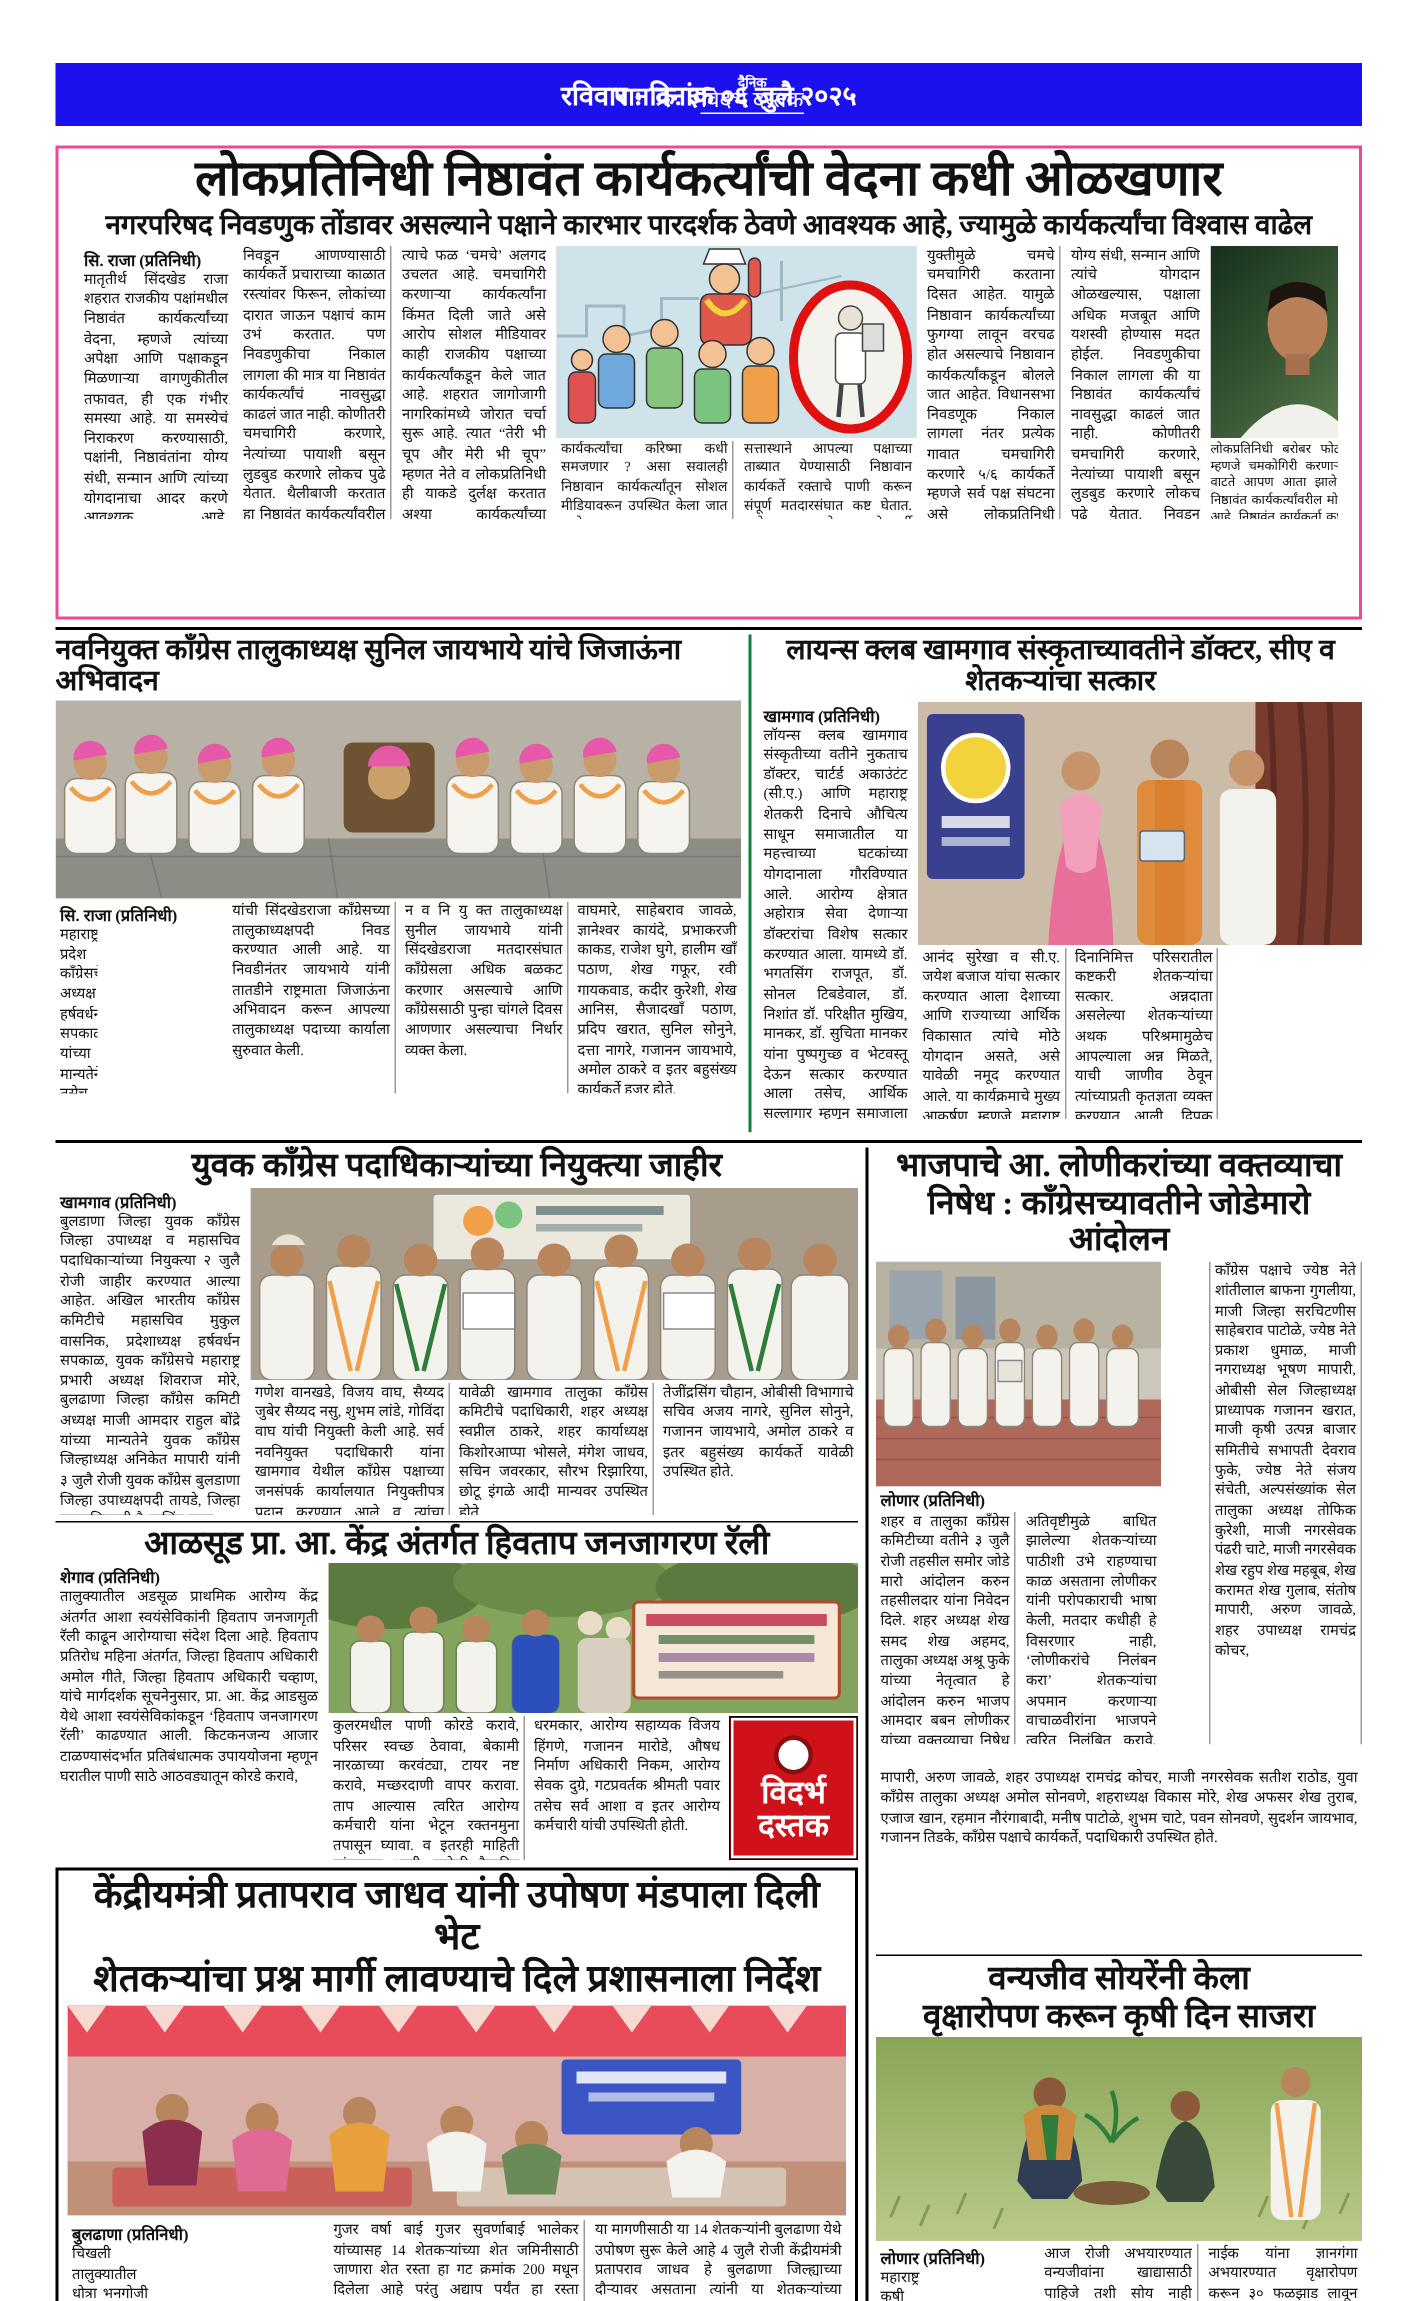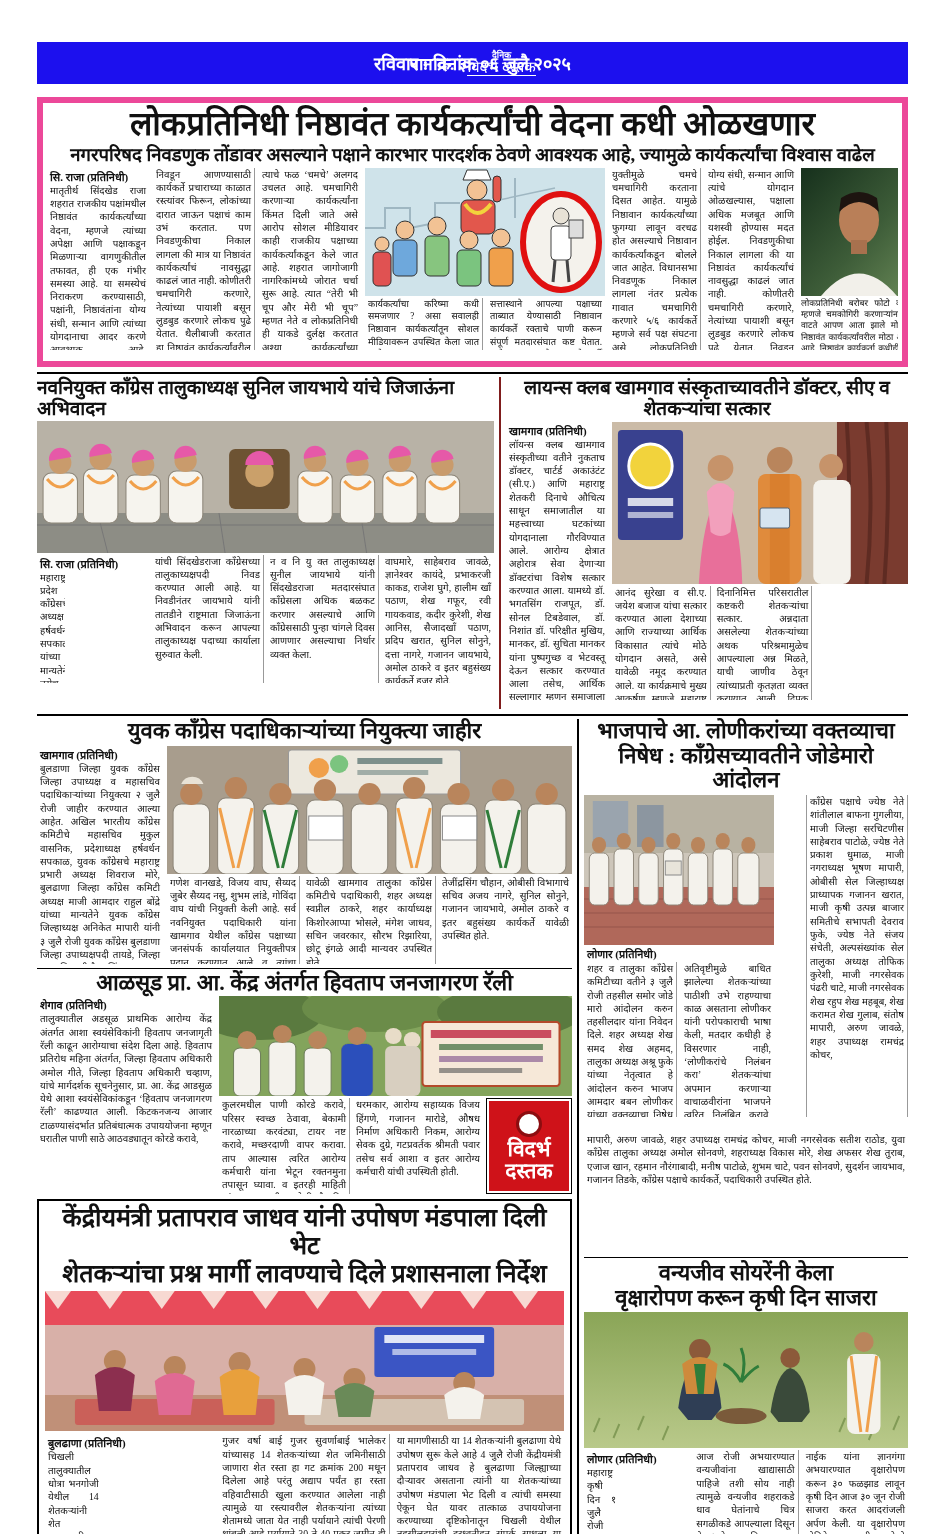--- a/index.html
+++ b/index.html
@@ -14,42 +14,42 @@
   .mast{z-index:2;text-align:center;line-height:1;}
   .mast .small{display:block;font-size:9px;font-weight:bold;}
   .mast .big{display:block;font-size:15px;font-weight:normal;border-bottom:1px solid #fff;}
   
   .t{font-size:9.8px;line-height:1.36;text-align:justify;padding:0 3px;box-sizing:border-box;overflow:hidden;}
   .rule-r{border-right:1px solid #999;}
   .byline{font-weight:bold;font-size:11px;padding:1px 3px 0 3px;}
   .photo{position:relative;overflow:hidden;background:#ccc;}
   .photo svg{display:block;width:100%;height:100%;}
   
-  .lead{margin-top:13px;border:6px solid #ec4899;height:270px;padding:2px 4px;box-sizing:border-box;overflow:hidden;}
+  .lead{margin-top:13px;border:2px solid #ec4899;height:316px;padding:2px 14px;box-sizing:border-box;overflow:hidden;}
   .lead h1{margin:1px 0 0 0;text-align:center;font-size:33px;line-height:1.1;font-weight:bold;}
   .lead h2{margin:3px 0 2px 0;text-align:center;font-size:18.5px;line-height:1.1;font-weight:bold;}
   .lead-body{display:flex;gap:4px;height:182px;overflow:hidden;}
   .lead-body .c1,.lead-body .c2,.lead-body .c3{width:102px;flex:none;}
   .lead-body .c4,.lead-body .c5{width:92px;flex:none;}
   .cartoon-col{width:240px;flex:none;display:flex;flex-direction:column;}
   .cartoon{height:128px;flex:none;}
   .cartoon-txt{display:flex;gap:4px;flex:1;overflow:hidden;margin-top:2px;}
   .cartoon-txt .t{width:50%;font-size:9.3px;}
   .leadphoto-col{width:117px;flex:none;display:flex;flex-direction:column;}
   .leadphoto{height:128px;flex:none;}
   .leadcaption{font-size:8.7px;line-height:1.3;text-align:justify;margin-top:2px;overflow:hidden;}
   
   .sec2{display:flex;border-top:2px solid #000;margin-top:5px;padding-top:3px;height:332px;overflow:hidden;}
   .sec2-left{width:462px;flex:none;padding-right:5px;box-sizing:border-box;}
   .sec2-left h3{margin:0;text-align:left;font-size:19px;line-height:1.12;font-weight:bold;font-family:Liberation Serif, serif;}
   .sec2-left h4{margin:1px 0 2px 0;text-align:center;font-size:23px;line-height:1.1;font-weight:bold;}
   .jijau-photo{height:132px;margin:1px 0 2px 0;}
   .jijau-cols{display:flex;gap:3px;height:128px;overflow:hidden;}
   .jijau-cols .t{width:25%;}
-  .sec2-right{flex:1;border-left:2px solid #7f1d1d;padding-left:5px;box-sizing:border-box;overflow:hidden;}
+  .sec2-right{flex:1;border-left:2px solid #15803d;padding-left:5px;box-sizing:border-box;overflow:hidden;}
   .sec2-right h3{margin:0 0 2px 0;text-align:center;font-size:19px;line-height:1.12;font-weight:bold;}
   .lions-body{display:flex;gap:4px;height:278px;overflow:hidden;}
   .lions-c1{width:102px;flex:none;}
   .lions-rt{flex:1;display:flex;flex-direction:column;overflow:hidden;}
   .lions-photo{height:162px;flex:none;}
   .lions-cols{display:flex;gap:3px;flex:1;overflow:hidden;margin-top:2px;}
   .lions-cols .t{width:33.33%;}
   
   .bgrid{display:flex;border-top:2px solid #000;margin-top:5px;padding-top:3px;}
   .bleft{width:540px;flex:none;padding-right:5px;box-sizing:border-box;}

